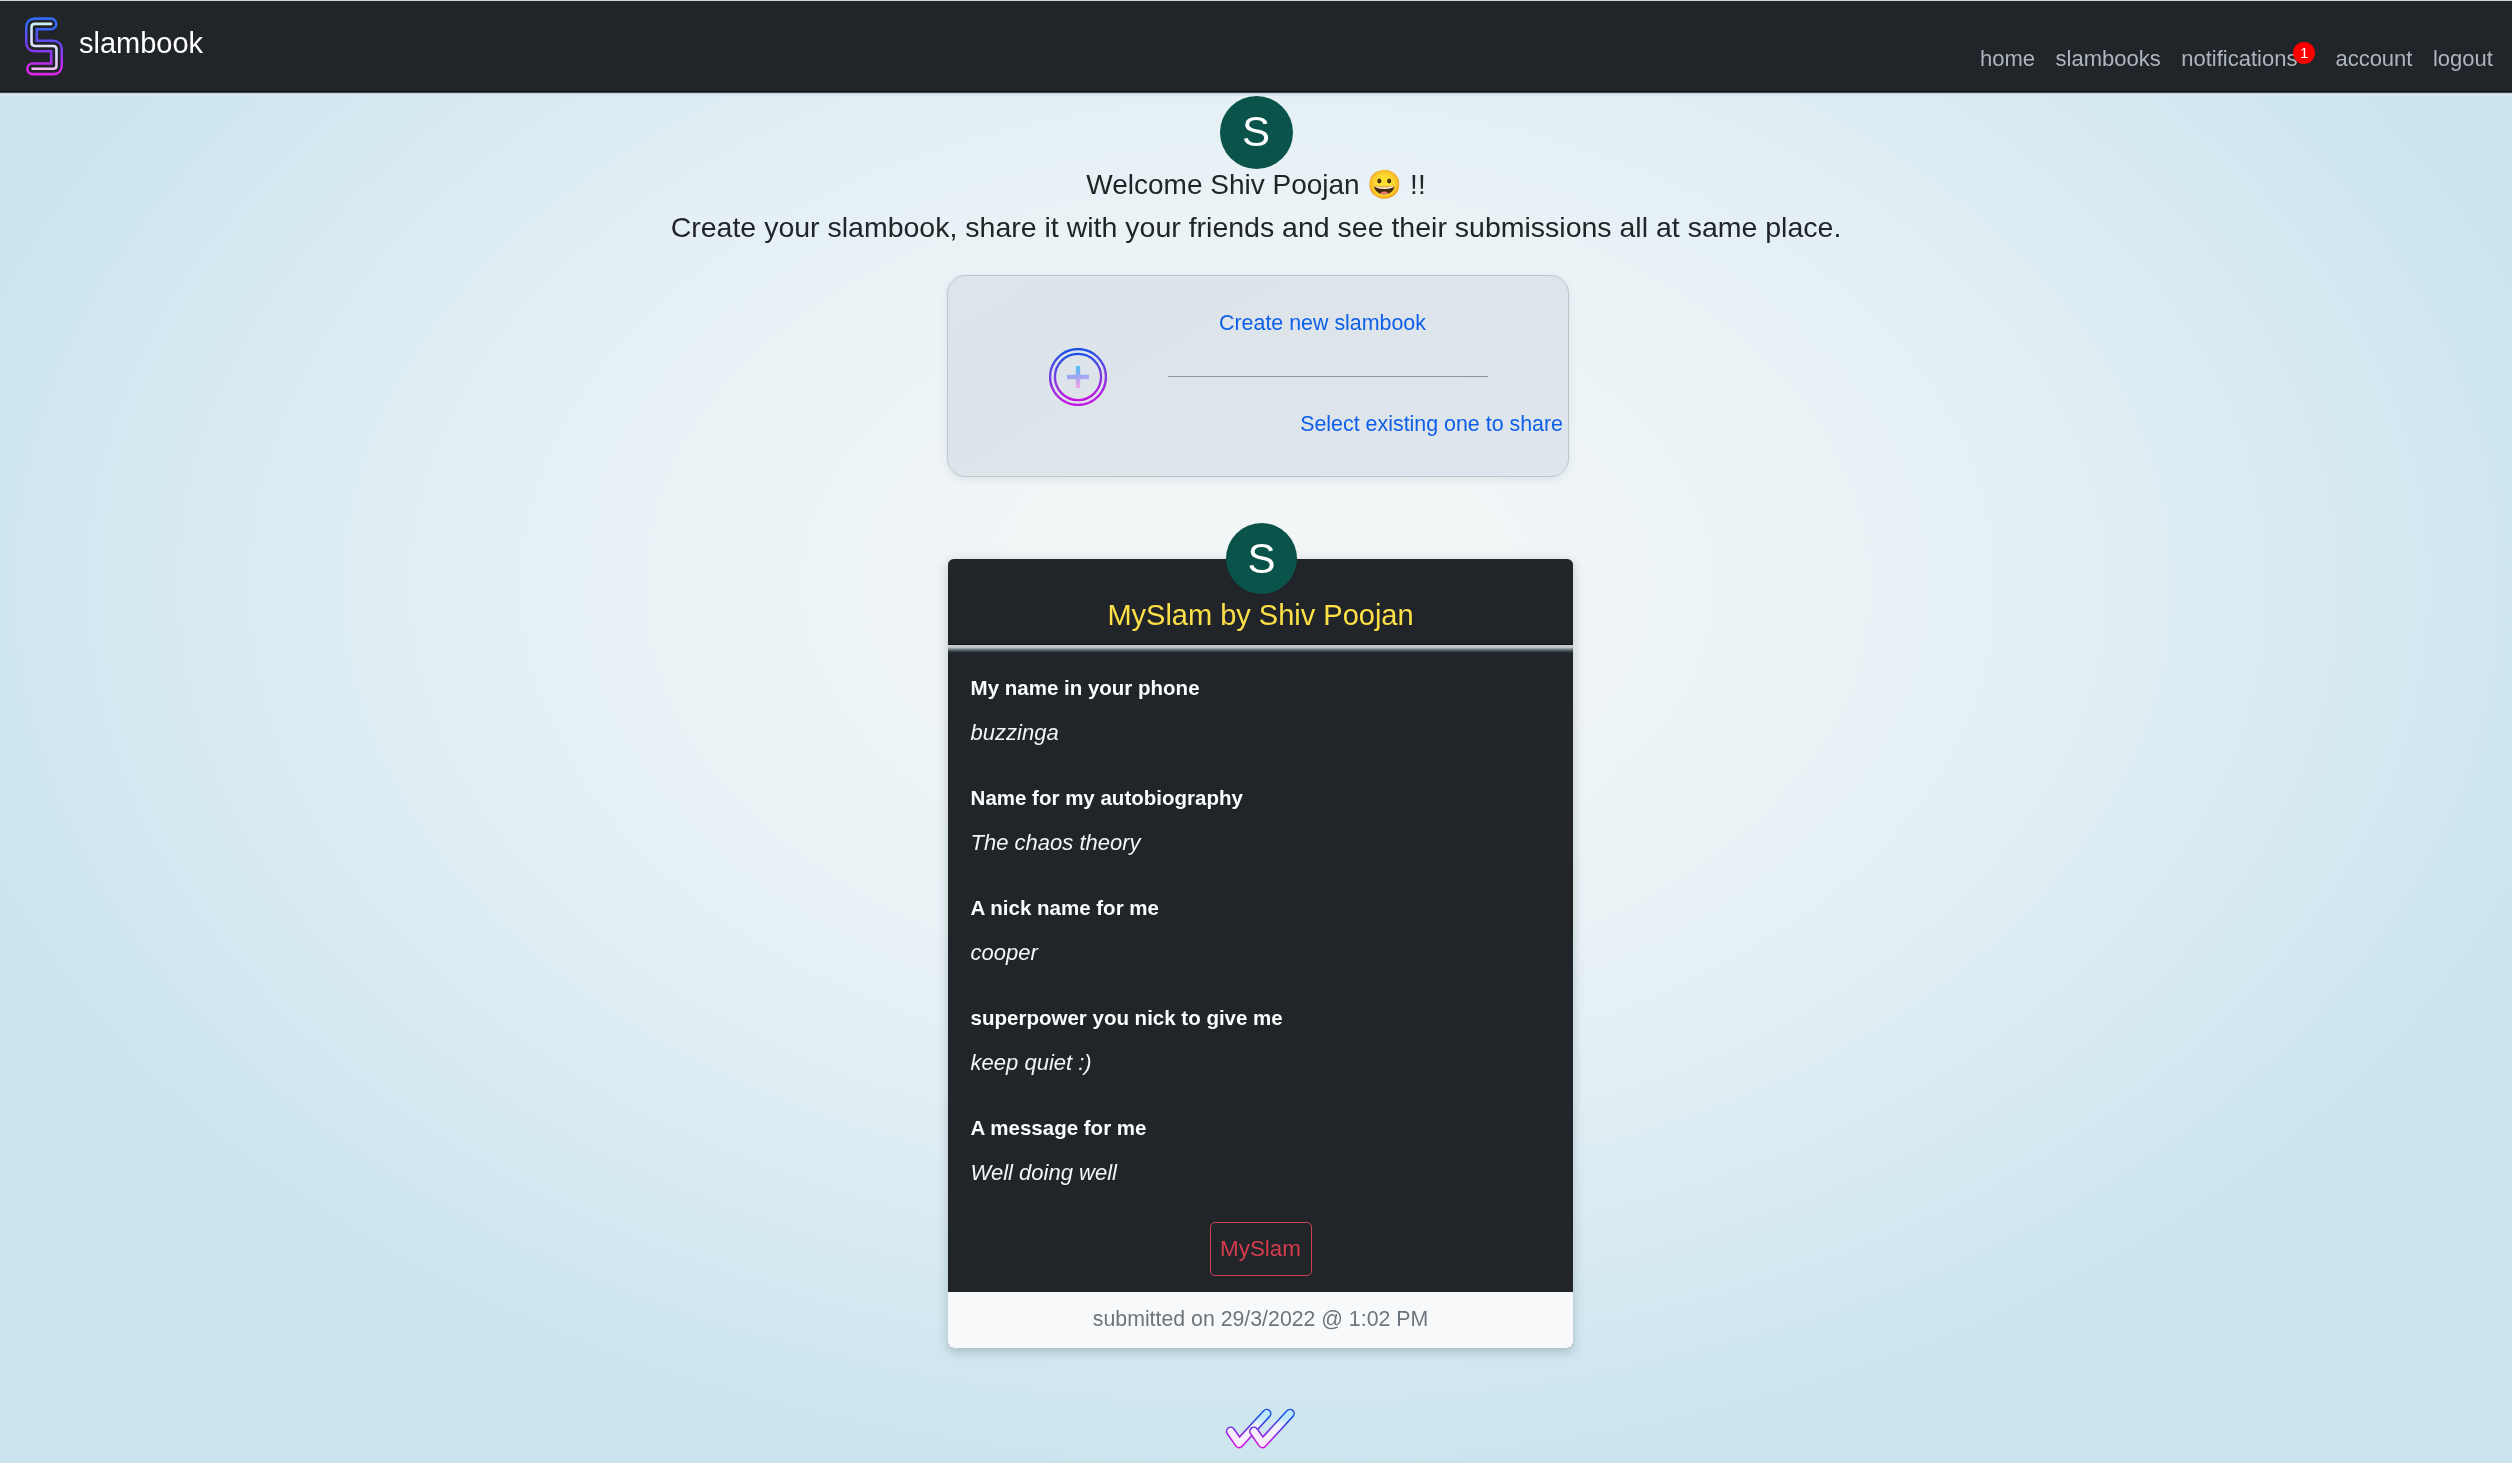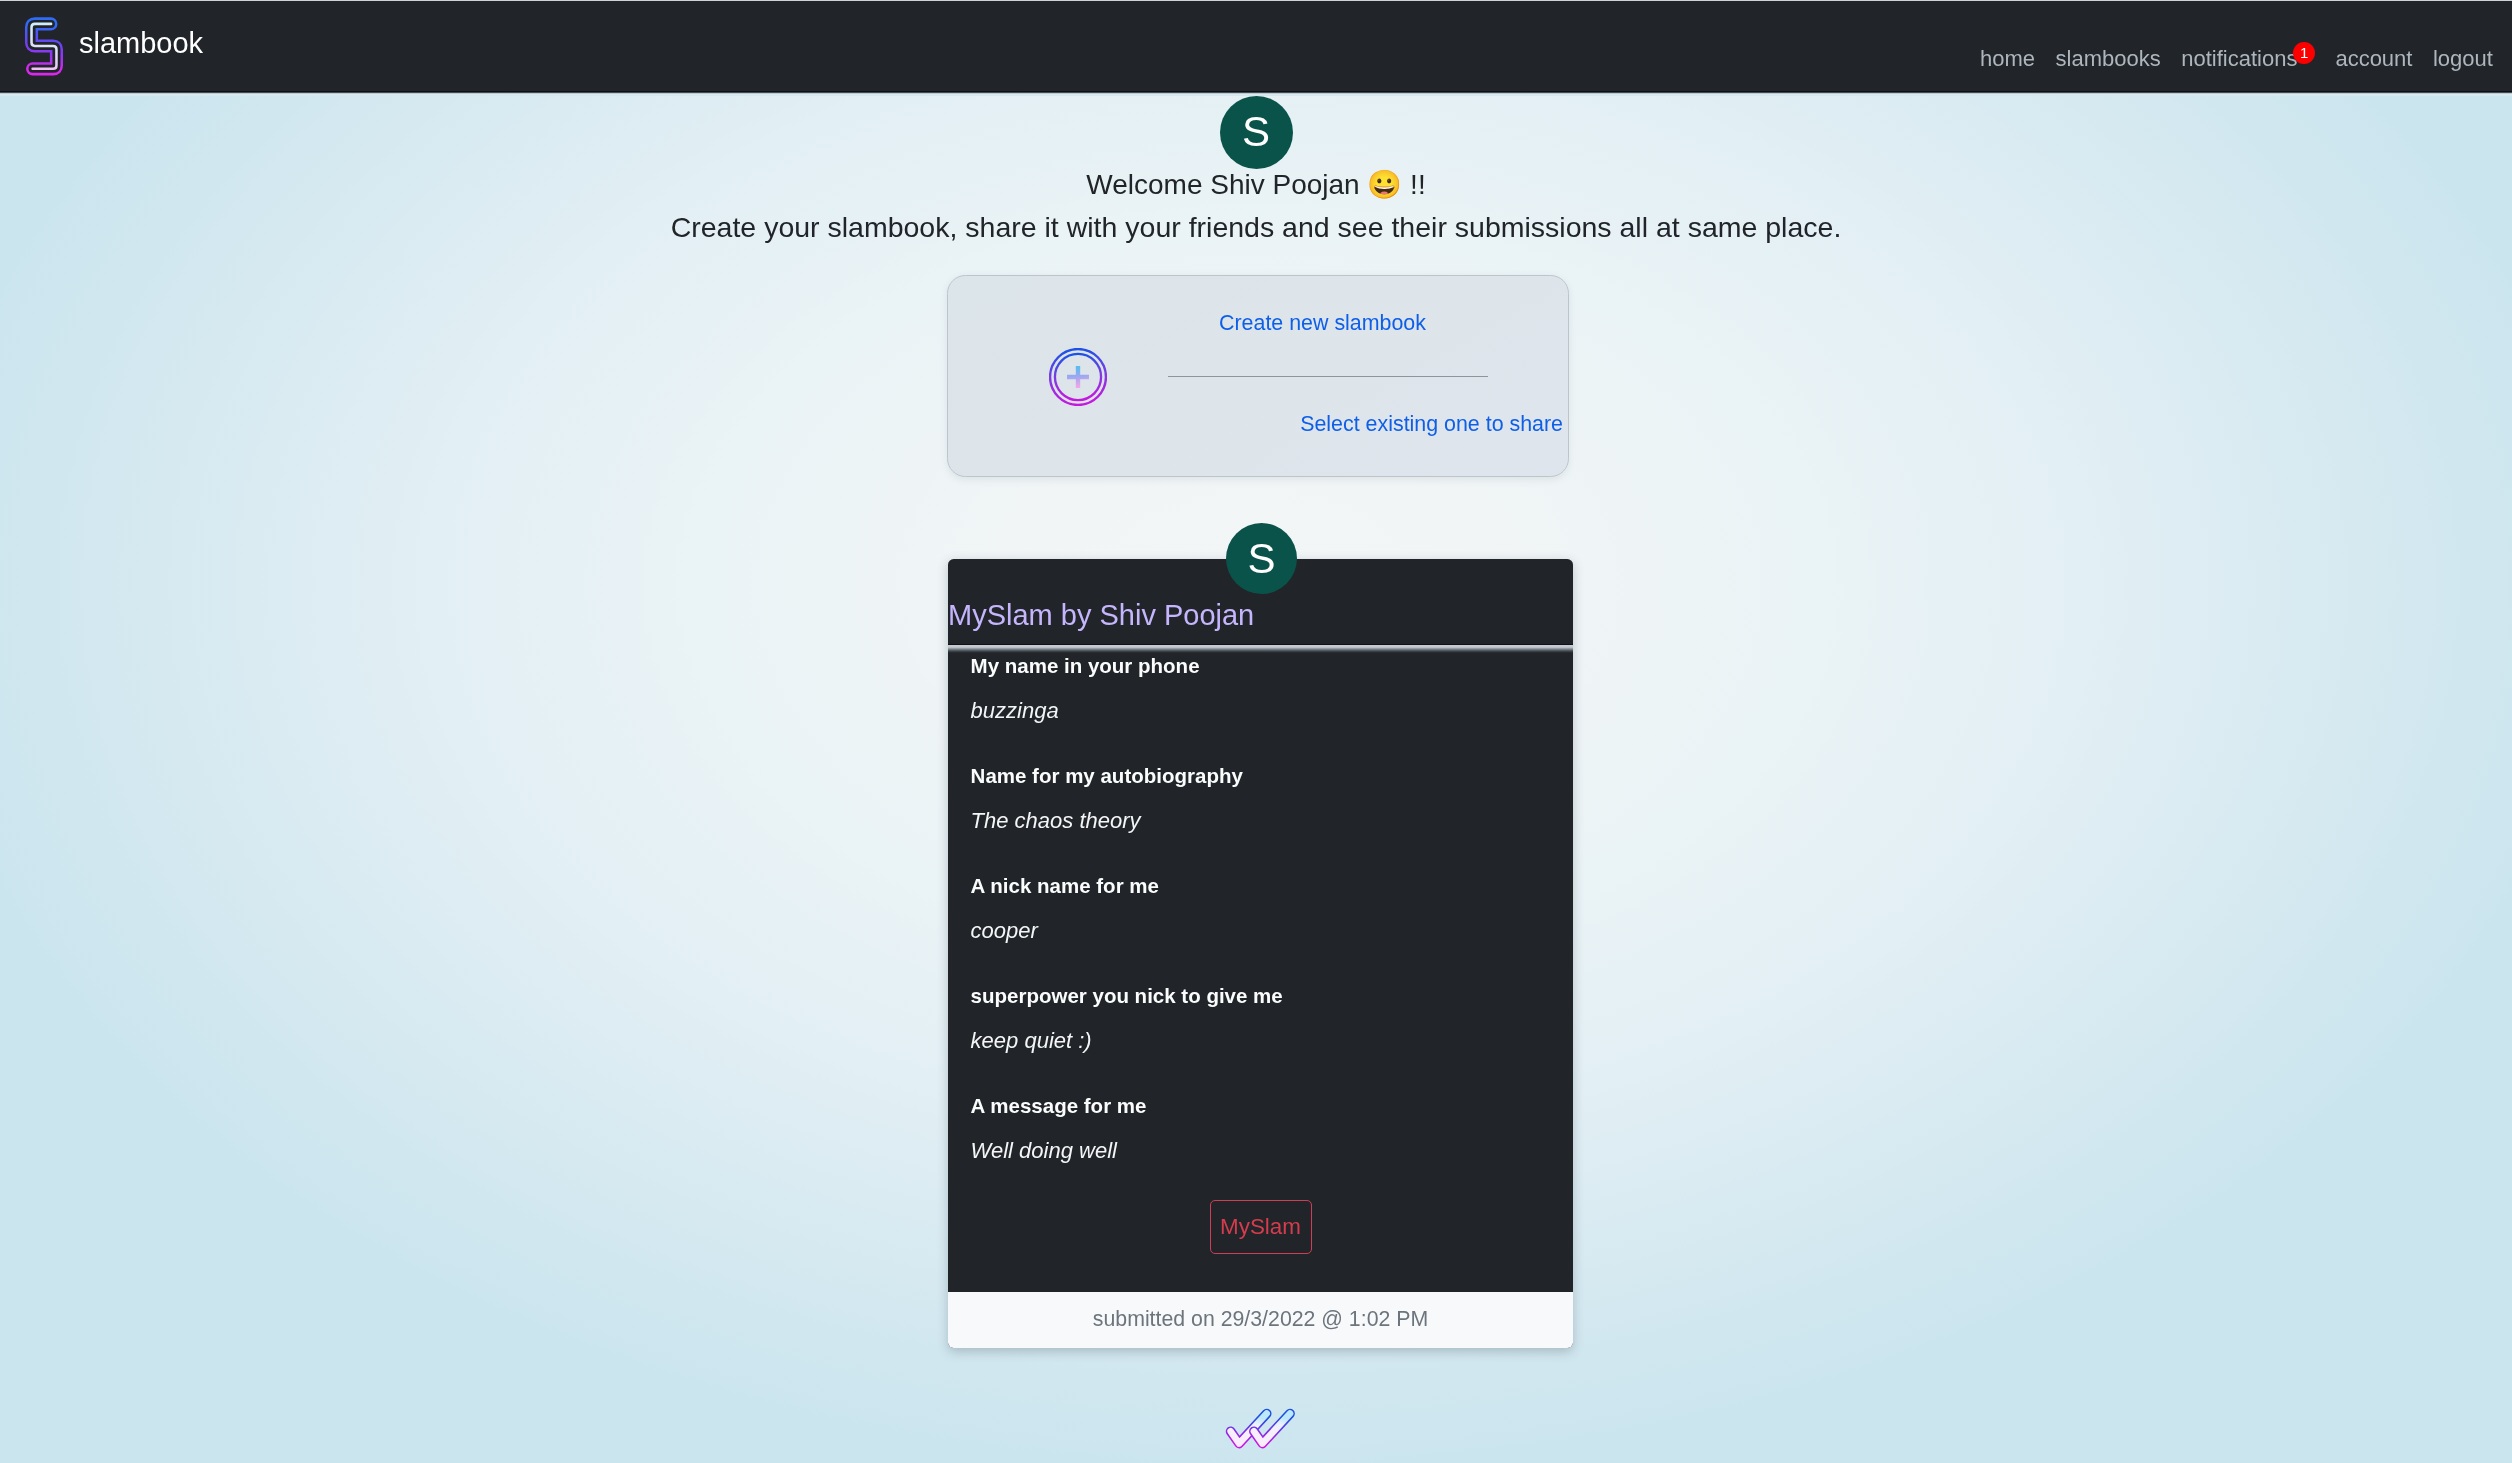--- a/index.html
+++ b/index.html
@@ -90,30 +90,30 @@
     font-size: 42px; line-height: 1;
   }
   .slam-card {
     position: absolute; left: 948px; top: 559px; width: 625px; height: 789px;
     background: #212529; border-radius: 5.7px;
     box-shadow: 0 3.5px 10.6px rgba(70,85,100,0.30);
     z-index: 2; overflow: hidden;
   }
   .slam-head { height: 85px; position: relative; }
   .slam-title {
-    position: absolute; left: 0; top: 42px; width: 100%; text-align: left;
-    color: #c4b5fd; font-size: 29px; line-height: 1;
+    position: absolute; left: 0; top: 42px; width: 100%; text-align: center;
+    color: #fde047; font-size: 29px; line-height: 1;
   }
   .slam-divider { position:absolute; left:0; top:85px; width:625px; height: 8.5px;
                   background: linear-gradient(to bottom,
                     #101316 0%, #101316 12%,
                     #c8cdd2 14%, #c3c8ce 36%,
                     #8f979f 52%, #5c646c 68%, #3b4349 82%,
                     #2a3035 92%, #212529 100%); }
-  .slam-body { position: absolute; left: 0; top: 97px; width: 625px; padding: 0 22.6px; }
+  .slam-body { position: absolute; left: 0; top: 119px; width: 625px; padding: 0 22.6px; }
   .row { position: relative; height: 110px; }
   .qn { position: absolute; left: 0; top: 0; color: #fbfcfc; font-size: 20.5px; font-weight: bold; line-height: 1; }
   .an { position: absolute; left: 0; top: 44px; color: #f4f5f6; font-size: 22px; font-style: italic; line-height: 1; }
   .delete-wrap { position: absolute; left: 0; top: 544px; width: 625px; text-align: center; }
   .delete-btn {
     display: inline-block; color: #d53c4d; border: 1.4px solid #cd4053;
     background: transparent; border-radius: 5px;
     font-size: 22.4px; width: 102px; height: 54px; font-family: inherit; cursor: pointer;
     line-height: 1;
   }

